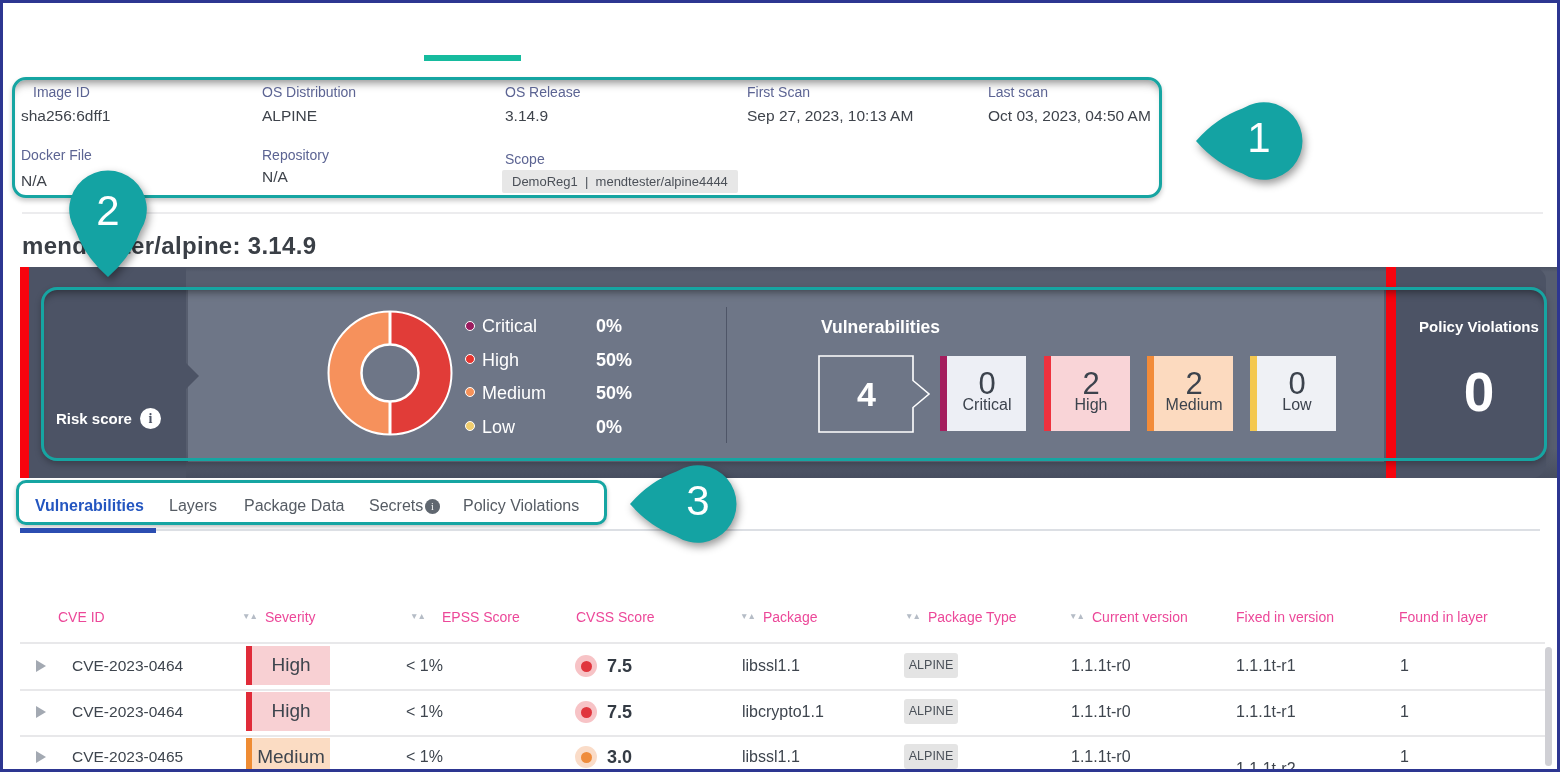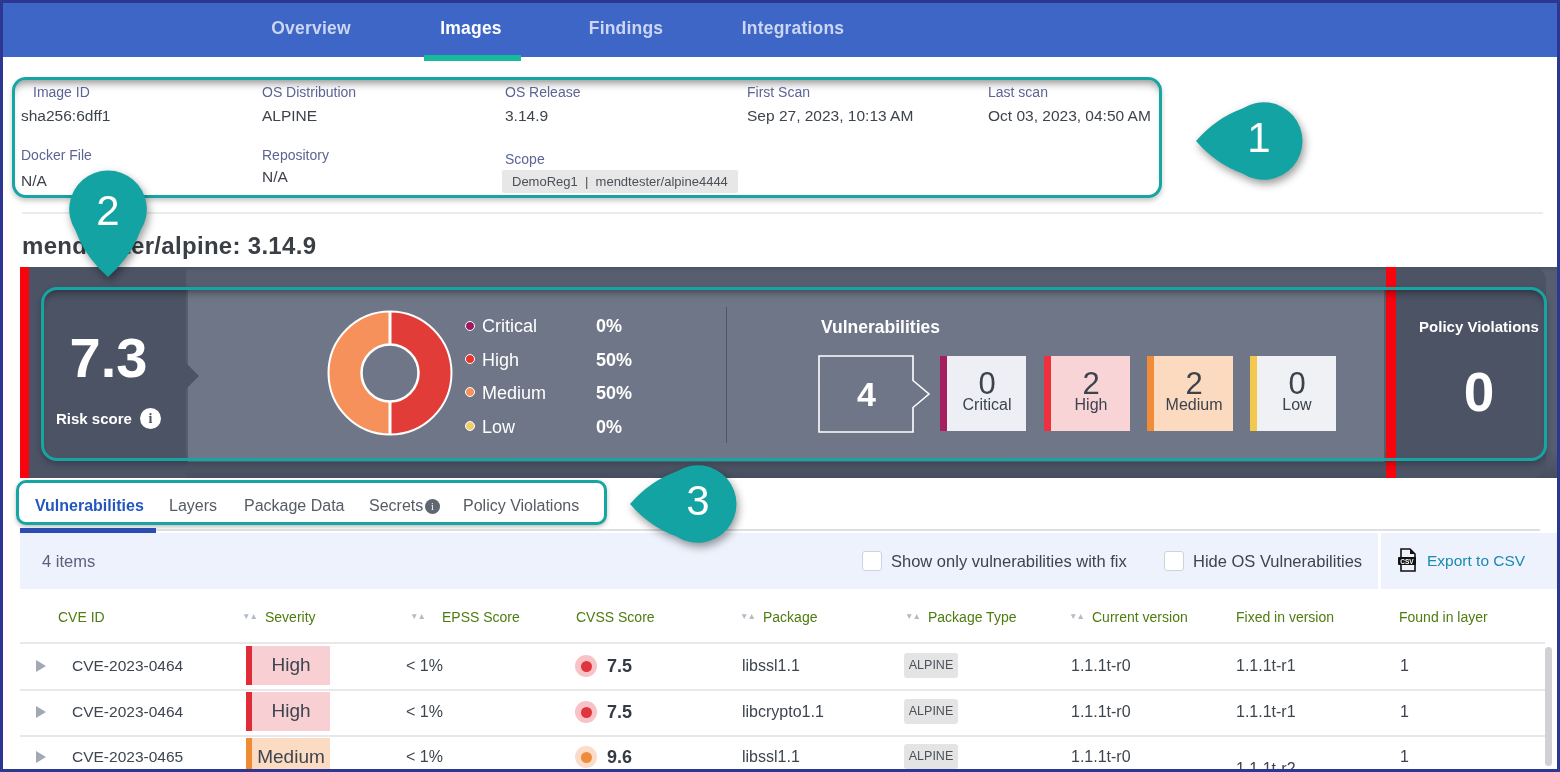--- a/index.html
+++ b/index.html
@@ -49,21 +49,21 @@
   .tab.act{color:#2456c0;font-weight:700;}
   .track{position:absolute;left:20px;top:529px;width:1520px;height:2px;background:#dcdfe4;}
   .bluebar{position:absolute;left:20px;top:528px;width:136px;height:5px;background:#2b4db1;}
   
   .items{position:absolute;left:20px;top:533px;width:1537px;height:56px;background:#eef2fc;}
   .cb{position:absolute;top:18px;width:18px;height:18px;background:#fff;border:1.5px solid #cdd3de;border-radius:3px;}
   .itxt{position:absolute;top:19px;font-size:16.5px;color:#3d444d;}
   .itemdiv{position:absolute;left:1358px;top:0;width:3px;height:56px;background:#fff;}
   .export{position:absolute;left:1407px;top:19px;font-size:15.5px;color:#1a8ab0;}
   
-  .th{position:absolute;top:609px;font-size:14px;color:#4d7c0f;}
+  .th{position:absolute;top:609px;font-size:14px;color:#ec4899;}
   .sort{position:absolute;top:611px;font-size:8.5px;color:#b5bcc6;letter-spacing:-1px;}
   .hline{position:absolute;left:20px;height:1.5px;background:#e8e8ea;}
   .ctri{position:absolute;width:0;height:0;border-left:10px solid #a3a9b2;border-top:6.5px solid transparent;border-bottom:6.5px solid transparent;}
   .cve{position:absolute;font-size:15.5px;color:#3e454e;}
   .sev{position:absolute;left:246px;width:84px;height:39px;}
   .sev .sb{position:absolute;left:0;top:0;width:6px;height:39px;}
   .sev .sg{position:absolute;left:6px;right:0;top:0;bottom:0;}
   .sev .st{position:absolute;left:6px;right:0;top:8px;text-align:center;font-size:19px;color:#3e454e;}
   .pct{position:absolute;left:406px;font-size:16px;color:#3e454e;}
   .halo{position:absolute;left:575px;width:22px;height:22px;border-radius:50%;}
@@ -74,26 +74,20 @@
   .ver{position:absolute;font-size:16px;color:#3e454e;}
   .frame{position:absolute;left:0;top:0;right:0;bottom:0;border:3px solid #2d3691;pointer-events:none;z-index:60;}
   .scrollbar{position:absolute;left:1545px;top:647px;width:7px;height:119px;background:#d0d0d5;border-radius:4px;z-index:55;}
   .pin{position:absolute;z-index:70;filter:drop-shadow(2px 4px 4px rgba(0,0,0,.4));}
   .pin span{position:absolute;color:#fff;font-size:42px;text-align:center;}
 </style>
 </head>
 <body>
 <div class="page">
 
-  <div class="nav">
-    <a style="left:311px;">Overview</a>
-    <a class="active" style="left:471px;">Images</a>
-    <a style="left:626px;">Findings</a>
-    <a style="left:793px;">Integrations</a>
-  </div>
   <div class="navline"></div>
 
   <div class="info">
     <div class="lbl" style="left:18px;top:4px;">Image ID</div>
     <div class="val" style="left:6px;top:27px;">sha256:6dff1</div>
     <div class="lbl" style="left:247px;top:4px;">OS Distribution</div>
     <div class="val" style="left:247px;top:27px;">ALPINE</div>
     <div class="lbl" style="left:490px;top:4px;">OS Release</div>
     <div class="val" style="left:490px;top:27px;">3.14.9</div>
     <div class="lbl" style="left:732px;top:4px;">First Scan</div>
@@ -111,21 +105,20 @@
   <div class="hr1"></div>
   <div class="title">mendtester/alpine: 3.14.9</div>
 
   <div class="strip">
     <div class="lite"></div>
     <div class="darkL"></div>
     <div class="chev"></div>
     <div class="darkR"></div>
     <div class="redL"></div>
     <div class="redR"></div>
-    <div class="score">7.3</div>
     <div class="rs">Risk score</div>
     <div class="rsinfo">i</div>
 
     <svg class="abs" style="left:306px;top:42px;" width="128" height="128" viewBox="0 0 128 128">
       <path d="M64 2 A62 62 0 0 1 64 126 Z" fill="#e13c38"></path>
       <path d="M64 126 A62 62 0 0 1 64 2 Z" fill="#f6915c"></path>
       <circle cx="64" cy="64" r="61.5" fill="none" stroke="#fff" stroke-width="2"></circle>
       <line x1="64" y1="2" x2="64" y2="126" stroke="#fff" stroke-width="3"></line>
       <circle cx="64" cy="64" r="28.5" fill="#6e7687" stroke="#fff" stroke-width="2.5"></circle>
     </svg>
@@ -181,35 +174,20 @@
   <div class="tabbox"></div>
   <div class="tab act" style="left:35px;">Vulnerabilities</div>
   <div class="tab" style="left:169px;">Layers</div>
   <div class="tab" style="left:244px;">Package Data</div>
   <div class="tab" style="left:369px;">Secrets</div>
   <div class="abs" style="left:425px;top:499px;width:15px;height:15px;border-radius:50%;background:#606770;color:#fff;font-size:10px;text-align:center;line-height:15px;font-family:'Liberation Serif',serif;">i</div>
   <div class="tab" style="left:463px;">Policy Violations</div>
   <div class="track"></div>
   <div class="bluebar"></div>
 
-  <div class="items">
-    <div class="itxt" style="left:22px;color:#5a6180;">4 items</div>
-    <div class="cb" style="left:842px;"></div>
-    <div class="itxt" style="left:871px;">Show only vulnerabilities with fix</div>
-    <div class="cb" style="left:1144px;"></div>
-    <div class="itxt" style="left:1173px;">Hide OS Vulnerabilities</div>
-    <div class="itemdiv"></div>
-    <svg class="abs" style="left:1377px;top:15px;" width="20" height="24" viewBox="0 0 20 24">
-      <path d="M4 1 L13 1 L18 6 L18 23 L4 23 Z" fill="none" stroke="#111" stroke-width="1.6"></path>
-      <path d="M13 1 L13 6 L18 6 Z" fill="#111"></path>
-      <rect x="1" y="9" width="18" height="8" rx="1" fill="#111"></rect>
-      <text x="10" y="15.8" fill="#fff" font-size="6.5" font-weight="bold" text-anchor="middle" font-family="Liberation Sans">CSV</text>
-    </svg>
-    <div class="export">Export to CSV</div>
-  </div>
 
   <div class="th" style="left:58px;">CVE ID</div>
   <div class="sort" style="left:242px;">▼▲</div>
   <div class="th" style="left:265px;">Severity</div>
   <div class="sort" style="left:410px;">▼▲</div>
   <div class="th" style="left:442px;">EPSS Score</div>
   <div class="th" style="left:576px;text-align:center;">CVSS Score</div>
   <div class="sort" style="left:740px;">▼▲</div>
   <div class="th" style="left:763px;">Package</div>
   <div class="sort" style="left:905px;">▼▲</div>
@@ -263,21 +241,21 @@
   <div class="cve" style="left:72px;top:748px;">CVE-2023-0465</div>
   <div class="sev" style="top:738px;">
       <div class="sb" style="background:#ef8c33;"></div>
       <div class="sg" style="background:#fbdcc3;"></div>
       <div class="st">Medium</div>
     </div>
   <div class="pct" style="top:748px;">&lt; 1%</div>
   <div class="halo" style="top:746px;background:#fadcc8;">
       <div class="dot2" style="background:#ef8c3c;"></div>
     </div>
-  <div class="cvss" style="top:747px;">9.6</div>
+  <div class="cvss" style="top:747px;">3.0</div>
   <div class="pkg" style="top:748px;">libssl1.1</div>
   <div class="alp" style="top:744px;">ALPINE</div>
   <div class="ver" style="left:1071px;top:748px;">1.1.1t-r0</div>
   <div class="ver" style="left:1236px;top:760px;">1.1.1t-r2</div>
   <div class="ver" style="left:1400px;top:748px;">1</div>
 
   <div class="scrollbar"></div>
 
   <div class="pin" style="left:1196px;top:102px;width:107px;height:78px;">
     <svg width="107" height="78" viewBox="0 0 107 78">

